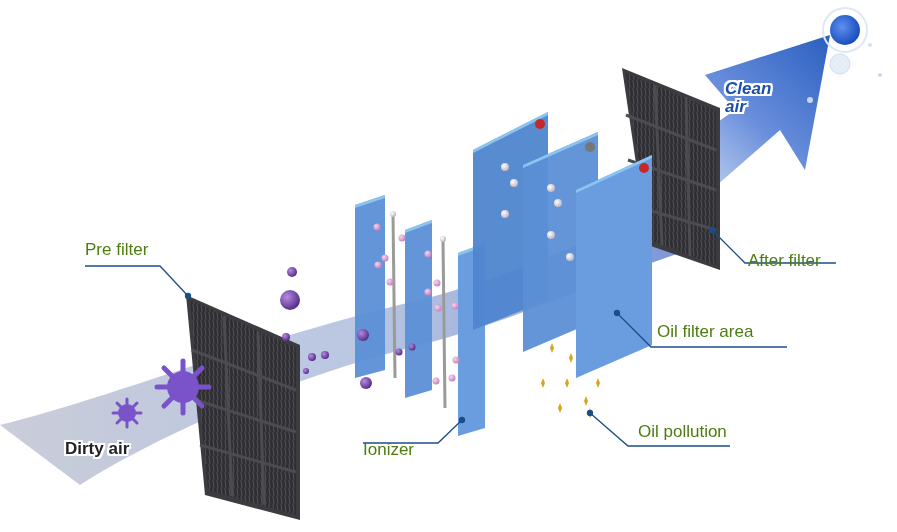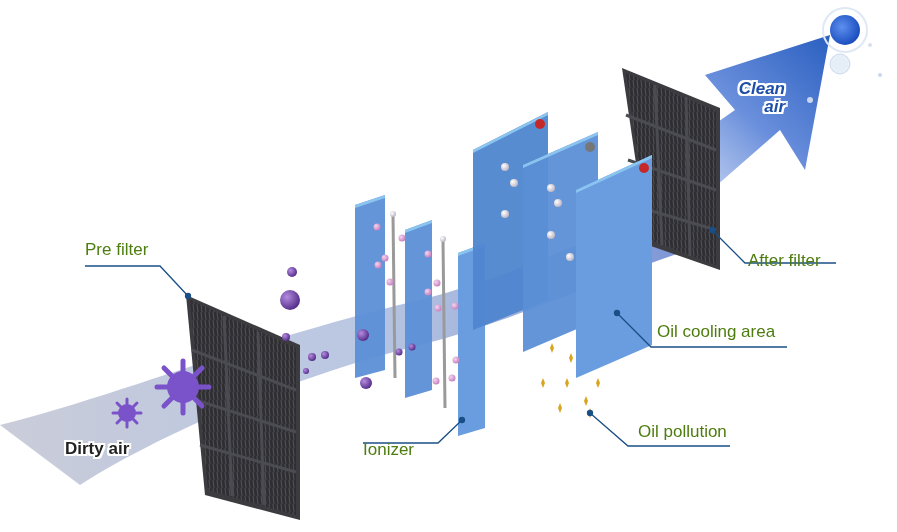--- a/index.html
+++ b/index.html
@@ -1,21 +1,21 @@
 <!DOCTYPE html>
 <html><head>
 <meta charset="utf-8">
 <style>
   html, body { margin:0; padding:0; background:#ffffff; }
   body { width:897px; height:532px; position:relative; overflow:hidden; font-family:"Liberation Sans", sans-serif; }
   #stage { position:absolute; left:0; top:0; width:897px; height:532px; }
   .label { position:absolute; color:#4d7c0f; font-size:17px; white-space:nowrap; font-family:"Liberation Sans", sans-serif; }
   .tag-dark { position:absolute; font-weight:bold; font-style:normal; color:#222; font-size:17px;
     text-shadow: -2px -2px 0 #fff, 2px -2px 0 #fff, -2px 2px 0 #fff, 2px 2px 0 #fff, 0 2px 0 #fff, 2px 0 0 #fff, 0 -2px 0 #fff, -2px 0 0 #fff; }
-  .tag-clean { position:absolute; font-weight:bold; font-style:italic; color:#1e4fa8; font-size:17px; text-align:right; line-height:18px;
+  .tag-clean { position:absolute; font-weight:bold; font-style:italic; color:#1e4fa8; font-size:17px; text-align:left; line-height:18px;
     text-shadow: -2px -2px 0 #fff, 2px -2px 0 #fff, -2px 2px 0 #fff, 2px 2px 0 #fff, 0 2px 0 #fff, 2px 0 0 #fff, 0 -2px 0 #fff, -2px 0 0 #fff; }
 </style>
 </head>
 <body>
 
 <svg id="stage" viewBox="0 0 897 532" xmlns="http://www.w3.org/2000/svg">
   <defs>
     <linearGradient id="airStream" x1="0" y1="0" x2="1" y2="0">
       <stop offset="0" stop-color="#b9bccc" stop-opacity="0.75"></stop>
       <stop offset="0.5" stop-color="#8ea3cf" stop-opacity="0.6"></stop>
@@ -197,19 +197,19 @@
     <polyline points="590,413 628,446 730,446"></polyline>
     <circle cx="590" cy="413" r="2.5" fill="#1a4f86"></circle>
     <polyline points="712,230 745,263 836,263"></polyline>
     <circle cx="712" cy="230" r="2.5" fill="#1a4f86"></circle>
   </g>
 </svg>
 
 <div class="label" style="left:85px; top:240px;">Pre filter</div>
 <div class="tag-dark" style="left:65px; top:439px;">Dirty air</div>
 <div class="label" style="left:363px; top:440px;">Ionizer</div>
-<div class="label" style="left:657px; top:322px;">Oil cooling area</div>
+<div class="label" style="left:657px; top:322px;">Oil filter area</div>
 <div class="label" style="left:638px; top:422px;">Oil pollution</div>
 <div class="label" style="left:748px; top:239px;margin-top:12px;">After filter</div>
 <div class="tag-clean" style="left:725px; top:80px; width:60px;">
   <div>Clean</div>
   <div>air</div>
 </div>
 
 </body></html>

